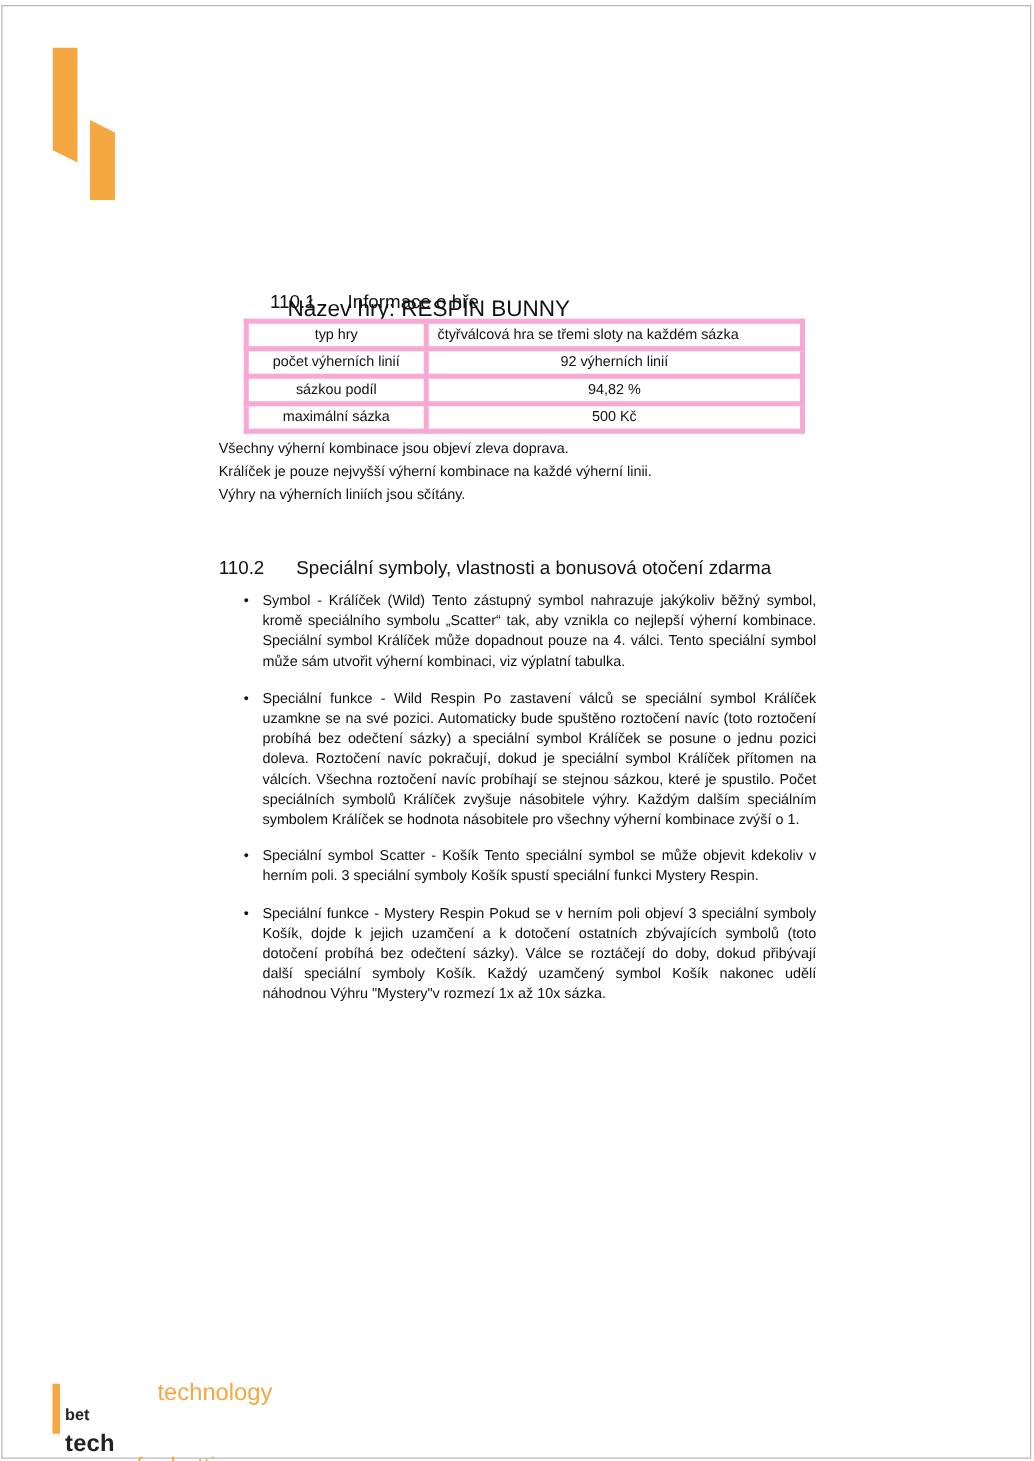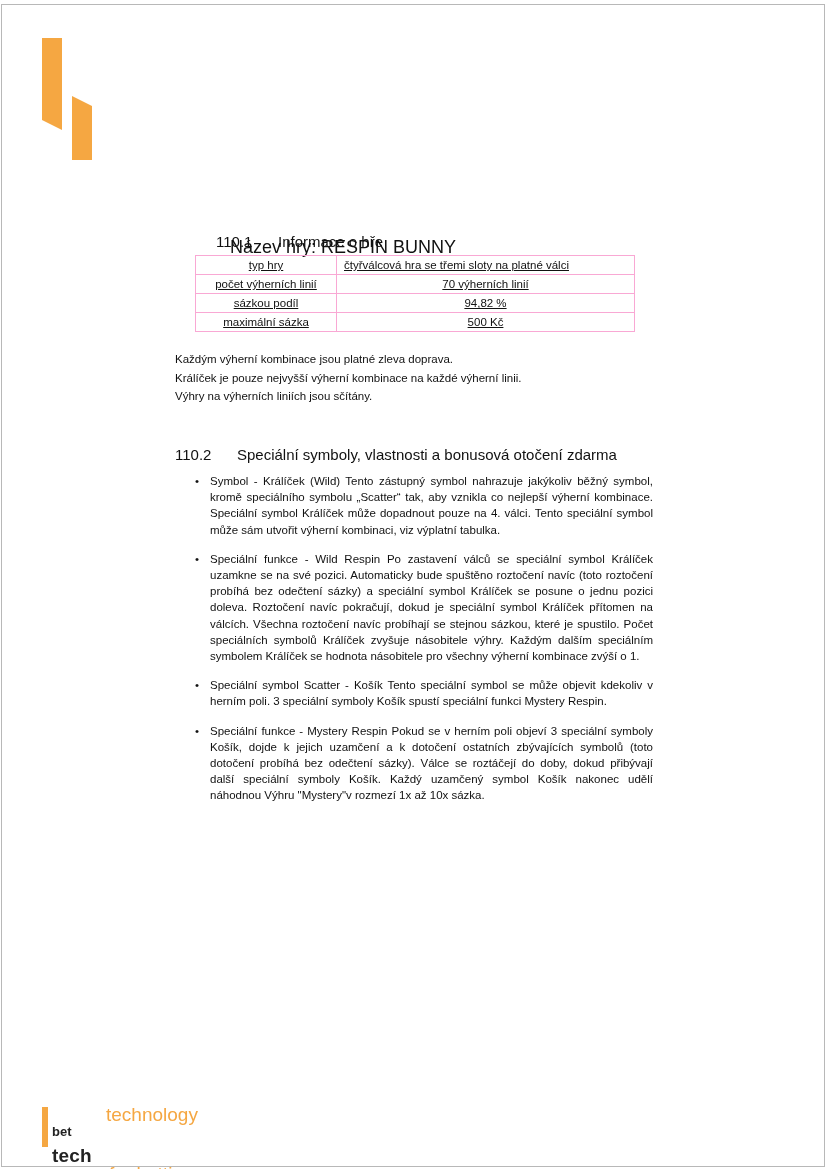--- a/index.html
+++ b/index.html
@@ -3,33 +3,33 @@
 <meta charset="utf-8">
 <style>
   html, body { margin: 0; padding: 0; background: #ffffff; }
   body { width: 827px; height: 1169px; position: relative; overflow: hidden; font-family: "Liberation Sans", sans-serif; color: #111; }
   .page { position: absolute; left: 1px; top: 4px; width: 824px; height: 1163px; border: 1px solid #b8b8b8; box-sizing: border-box; background: #fff; }
   .logo-top { position: absolute; left: 40px; top: 33px; width: 52px; height: 122px; }
   .title { position: absolute; left: 228px; top: 191px; font-size: 18px; color: #111; margin-top: 41px; }
   .sec-head { position: absolute; left: 173px; font-size: 15px; color: #111; }
   .sec-head .num { display: inline-block; width: 62px; }
   .info-table { position: absolute; left: 193px; top: 250px; border-collapse: collapse; font-size: 11.5px; }
-  .info-table td { border: 1px solid #f9a8d4; padding: 0 4px; height: 18px; line-height: 18px; text-decoration: underline; }
+  .info-table td { border: 4px solid #f9a8d4; padding: 0 4px; height: 18px; line-height: 18px; }
   .info-table td.k { width: 132px; text-align: center; }
   .info-table td.v { width: 286px; text-align: center; }
   .info-table tr:first-child td.v { text-align: left; padding-left: 7px; }
   .notes { position: absolute; left: 173px; top: 345px; font-size: 11.5px; line-height: 18.7px; }
   .bullets { position: absolute; left: 193px; top: 468px; width: 458px; font-size: 11.5px; line-height: 16.2px; }
   .bullet { position: relative; padding-left: 15px; text-align: justify; margin-bottom: 13px; }
   .bullet .dot { position: absolute; left: 0; top: 0; }
   .footer-logo { position: absolute; left: 40px; top: 1100px; height: 44px; width: 200px; }
   .fl-bar { position: absolute; left: 0; top: 2px; width: 6px; height: 40px; background: #f5a742; }
   .fl-tech { position: absolute; left: 10px; top: -2px; font-size: 19px; font-weight: bold; color: #222; letter-spacing: 0.2px; margin-top: 42px; }
   .fl-bet { position: absolute; left: 10px; top: 19px; font-size: 13px; font-weight: bold; color: #222; }
-  .fl-technology { position: absolute; left: 64px; top: -1px; font-size: 19px; color: #f5a742; }
+  .fl-technology { position: absolute; left: 84px; top: -1px; font-size: 19px; color: #f5a742; }
   .fl-forbetting { position: absolute; left: 67px; top: 20px; font-size: 19px; color: #f5a742; margin-top: 38px; }
 </style>
 </head>
 <body>
 
 <div class="page">
 
   <svg class="logo-top" viewBox="0 0 52 122">
     <polygon points="0,0 20,0 20,92 0,82" fill="#f5a742"></polygon>
     <polygon points="30,58 50,68 50,122 30,122" fill="#f5a742"></polygon>
@@ -38,39 +38,39 @@
   <div class="title">Název hry: RESPIN BUNNY</div>
 
   <div class="sec-head" style="top:228px;margin-left:41px;">
     <span class="num">110.1</span><span>Informace o hře</span>
   </div>
 
   <table class="info-table">
     <tbody>
         <tr>
       <td class="k">typ hry</td>
-      <td class="v">čtyřválcová hra se třemi sloty na platné válci</td>
+      <td class="v">čtyřválcová hra se třemi sloty na každém sázka</td>
     </tr>
     <tr>
       <td class="k">počet výherních linií</td>
-      <td class="v">70 výherních linií</td>
+      <td class="v">92 výherních linií</td>
     </tr>
     <tr>
       <td class="k">sázkou podíl</td>
       <td class="v">94,82 %</td>
     </tr>
     <tr>
       <td class="k">maximální sázka</td>
       <td class="v">500 Kč</td>
     </tr>
   </tbody>
     </table>
 
   <div class="notes">
-    <div>Každým výherní kombinace jsou platné zleva doprava.</div>
+    <div>Všechny výherní kombinace jsou objeví zleva doprava.</div>
     <div>Králíček je pouze nejvyšší výherní kombinace na každé výherní linii.</div>
     <div>Výhry na výherních liniích jsou sčítány.</div>
   </div>
 
   <div class="sec-head" style="top:441px;">
     <span class="num">110.2</span><span>Speciální symboly, vlastnosti a bonusová otočení zdarma</span>
   </div>
 
   <div class="bullets">
     <div class="bullet">

